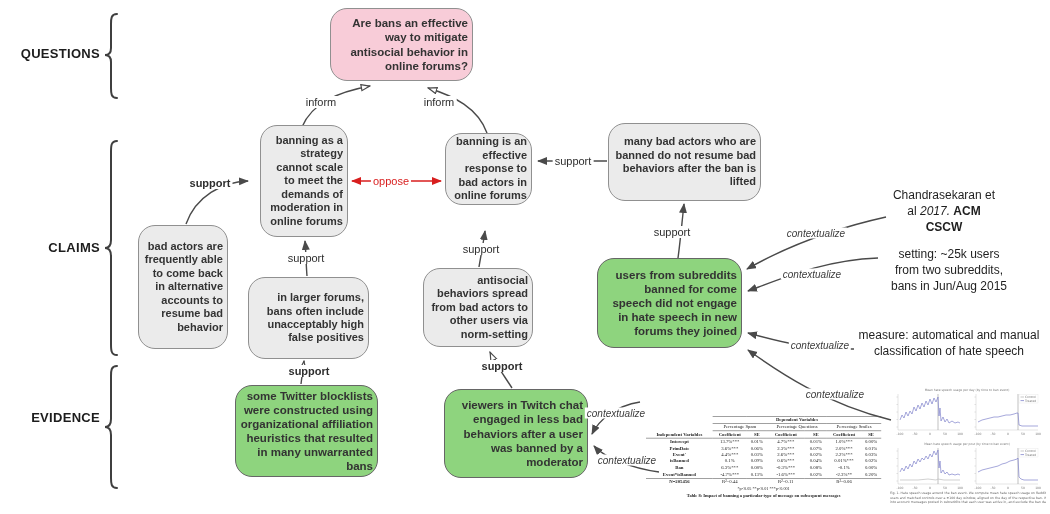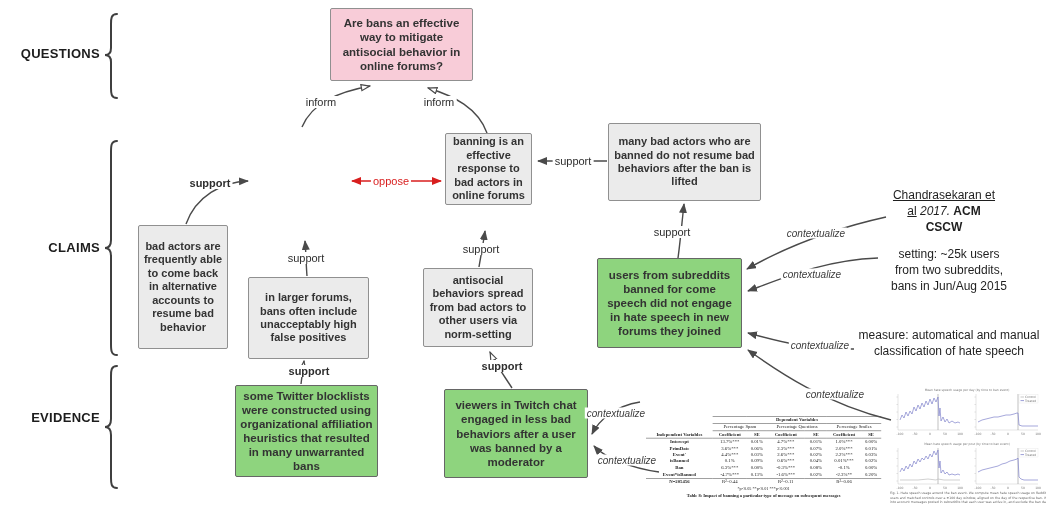--- a/index.html
+++ b/index.html
@@ -1,36 +1,36 @@
 <!DOCTYPE html>
 <html><head>
 <meta charset="utf-8">
 <style>
   html,body{margin:0;padding:0;background:#fff;}
   .canvas{position:relative;width:1050px;height:514px;background:#fff;overflow:hidden;
           font-family:"Liberation Sans",sans-serif;}
   svg.edges{position:absolute;left:0;top:0;}
   .ln{fill:none;stroke:#4a4a4a;stroke-width:1.4;}
   .lnr{fill:none;stroke:#d81e1e;stroke-width:1.6;}
-  .node{position:absolute;display:flex;align-items:center;justify-content:center;text-align:center;
-        border:1px solid #909090;border-radius:2px;font-weight:bold;color:#333;
+  .node{position:absolute;display:flex;align-items:center;justify-content:center;text-align:right;
+        border:1px solid #909090;border-radius:17px;font-weight:bold;color:#333;
         box-sizing:border-box;padding:11px 4px;line-height:1.22;}
   .q{background:#f8ccd8;font-size:11.5px;}
   .c{background:#ebebeb;font-size:11px;}
   .e{background:#8ed47e;font-size:11.5px;border-color:#666;}
   .lane{position:absolute;width:85px;text-align:right;font-weight:bold;font-size:13px;
         color:#1d1d1d;letter-spacing:.3px;}
   .brace{position:absolute;left:104px;}
   .elabel{position:absolute;transform:translate(-50%,-50%);font-size:11px;color:#2e2e2e;
           background:#fff;padding:0 2px;white-space:nowrap;}
   .elabel.bold{font-weight:bold;}
   .elabel.red{color:#d81e1e;}
   .elabel.ctx{font-style:italic;font-size:10px;color:#3c3c3c;}
   .annot{position:absolute;font-size:12px;color:#1f1f1f;text-align:center;line-height:1.32;}
-  .u{text-decoration:underline;text-align:center;}
+  .u{text-align:center;}
   .i{font-style:italic;}
   .bb{font-weight:bold;}
   .blk{display:block;}
   
   .figtable{position:absolute;left:646px;top:416px;width:420px;transform:scale(0.56);
             transform-origin:0 0;color:#222;font-family:"Liberation Serif",serif;}
   .figtable table{border-collapse:collapse;width:420px;font-size:8.5px;margin:0 auto;}
   .figtable td{text-align:center;padding:0 2px;line-height:1.4;}
   .figtable .b{font-weight:bold;}
   .figtable .rt{border-top:0.5px solid #555;}
@@ -90,20 +90,21 @@
     <path d="M13,2 C7,2 7,7 7,12 L7,36 C7,41 5,43 1,43 C5,43 7,45 7,50 L7,76 C7,81 7,86 13,86" fill="none" stroke="#3f3f3f" stroke-width="2" stroke-linecap="round"></path>
   </svg>
   <svg class="brace" style="top:139px" width="16" height="218">
     <path d="M13,2 C7,2 7,7 7,13 L7,101 C7,107 5,109 1,109 C5,109 7,111 7,117 L7,205 C7,211 7,216 13,216" fill="none" stroke="#3f3f3f" stroke-width="2" stroke-linecap="round"></path>
   </svg>
   <svg class="brace" style="top:364px" width="16" height="128">
     <path d="M13,2 C7,2 7,7 7,12 L7,55 C7,61 5,63 1,63 C5,63 7,65 7,71 L7,114 C7,119 7,124 13,124" fill="none" stroke="#3f3f3f" stroke-width="2" stroke-linecap="round"></path>
   </svg>
 
   <div class="node q" style="left:330px;top:8px;width:143px;height:73px">Are bans an effective way to mitigate antisocial behavior in online forums?</div>
+  <div class="node c" style="left:260px;top:125px;width:88px;height:112px">banning as a strategy cannot scale to meet the demands of moderation in online forums</div>
   <div class="node c" style="left:445px;top:133px;width:87px;height:72px">banning is an effective response to bad actors in online forums</div>
   <div class="node c" style="left:608px;top:123px;width:153px;height:78px">many bad actors who are banned do not resume bad behaviors after the ban is lifted</div>
   <div class="node c" style="left:138px;top:225px;width:90px;height:124px">bad actors are frequently able to come back in alternative accounts to resume bad behavior</div>
   <div class="node c" style="left:248px;top:277px;width:121px;height:82px">in larger forums, bans often include unacceptably high false positives</div>
   <div class="node c" style="left:423px;top:268px;width:110px;height:79px">antisocial behaviors spread from bad actors to other users via norm-setting</div>
   <div class="node e" style="left:597px;top:258px;width:145px;height:90px">users from subreddits banned for come speech did not engage in hate speech in new forums they joined</div>
   <div class="node e" style="left:235px;top:385px;width:143px;height:92px">some Twitter blocklists were constructed using organizational affiliation heuristics that resulted in many unwarranted bans</div>
   <div class="node e" style="left:444px;top:389px;width:144px;height:89px">viewers in Twitch chat engaged in less bad behaviors after a user was banned by a moderator</div>
 
   <div class="elabel" style="left:321px;top:102px">inform</div>

